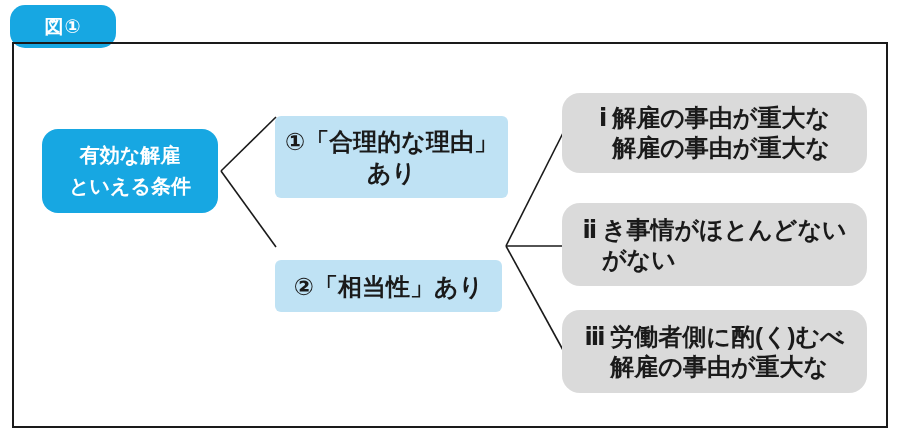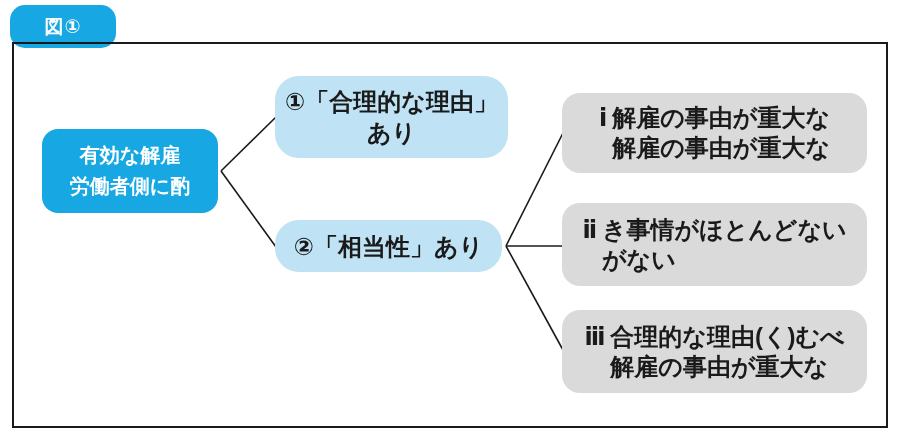--- a/index.html
+++ b/index.html
@@ -47,23 +47,23 @@
   }
   .node-root{
     left:42px;top:129px;width:176px;height:84px;
     background:var(--cyan);
     border-radius:16px;
     color:var(--white);
     font-size:20px;line-height:31px;
   }
   .node-cond{
     background:var(--light-blue);
-    border-radius:24px;
+    border-radius:6px;
     color:var(--ink);
-    font-size:24px;line-height:31px;
+    font-size:24px;line-height:31px;margin-top:40px;
   }
   .node-cond1{left:275px;top:76px;width:233px;height:82px;}
   .node-cond2{left:275px;top:220px;width:227px;height:52px;justify-content:center;}
 
   .node-sub{
     background:var(--gray);
     border-radius:18px;
     color:var(--ink);
     font-size:24px;line-height:30px;
     flex-direction:row;
@@ -89,21 +89,21 @@
   <svg class="connectors" viewBox="0 0 900 437" xmlns="http://www.w3.org/2000/svg">
     <line x1="221" y1="171" x2="276" y2="117"></line>
     <line x1="221" y1="171" x2="276" y2="247"></line>
     <line x1="506" y1="246" x2="563" y2="133"></line>
     <line x1="506" y1="246" x2="563" y2="246"></line>
     <line x1="506" y1="246" x2="563" y2="350"></line>
   </svg>
 
   <div class="node node-root">
     <span>有効な解雇</span>
-    <span>労働者側に酌</span>
+    <span>といえる条件</span>
   </div>
 
   <div class="node node-cond node-cond1">
     <span>①「合理的な理由」</span>
     <span>あり</span>
   </div>
 
   <div class="node node-cond node-cond2">
     <span>②「相当性」あり</span>
   </div>
@@ -125,19 +125,19 @@
         <span>き事情がほとんどない</span><br>
         <span>がない</span>
       </span>
     </div>
   </div>
 
   <div class="node node-sub node-sub3">
     <div class="sub-content">
       <span class="numeral">ⅲ</span>
       <span class="lines">
-        <span>合理的な理由(く)むべ</span><br>
+        <span>労働者側に酌(く)むべ</span><br>
         <span>解雇の事由が重大な</span>
       </span>
     </div>
   </div>
 
 </div>
 
 </body></html>

